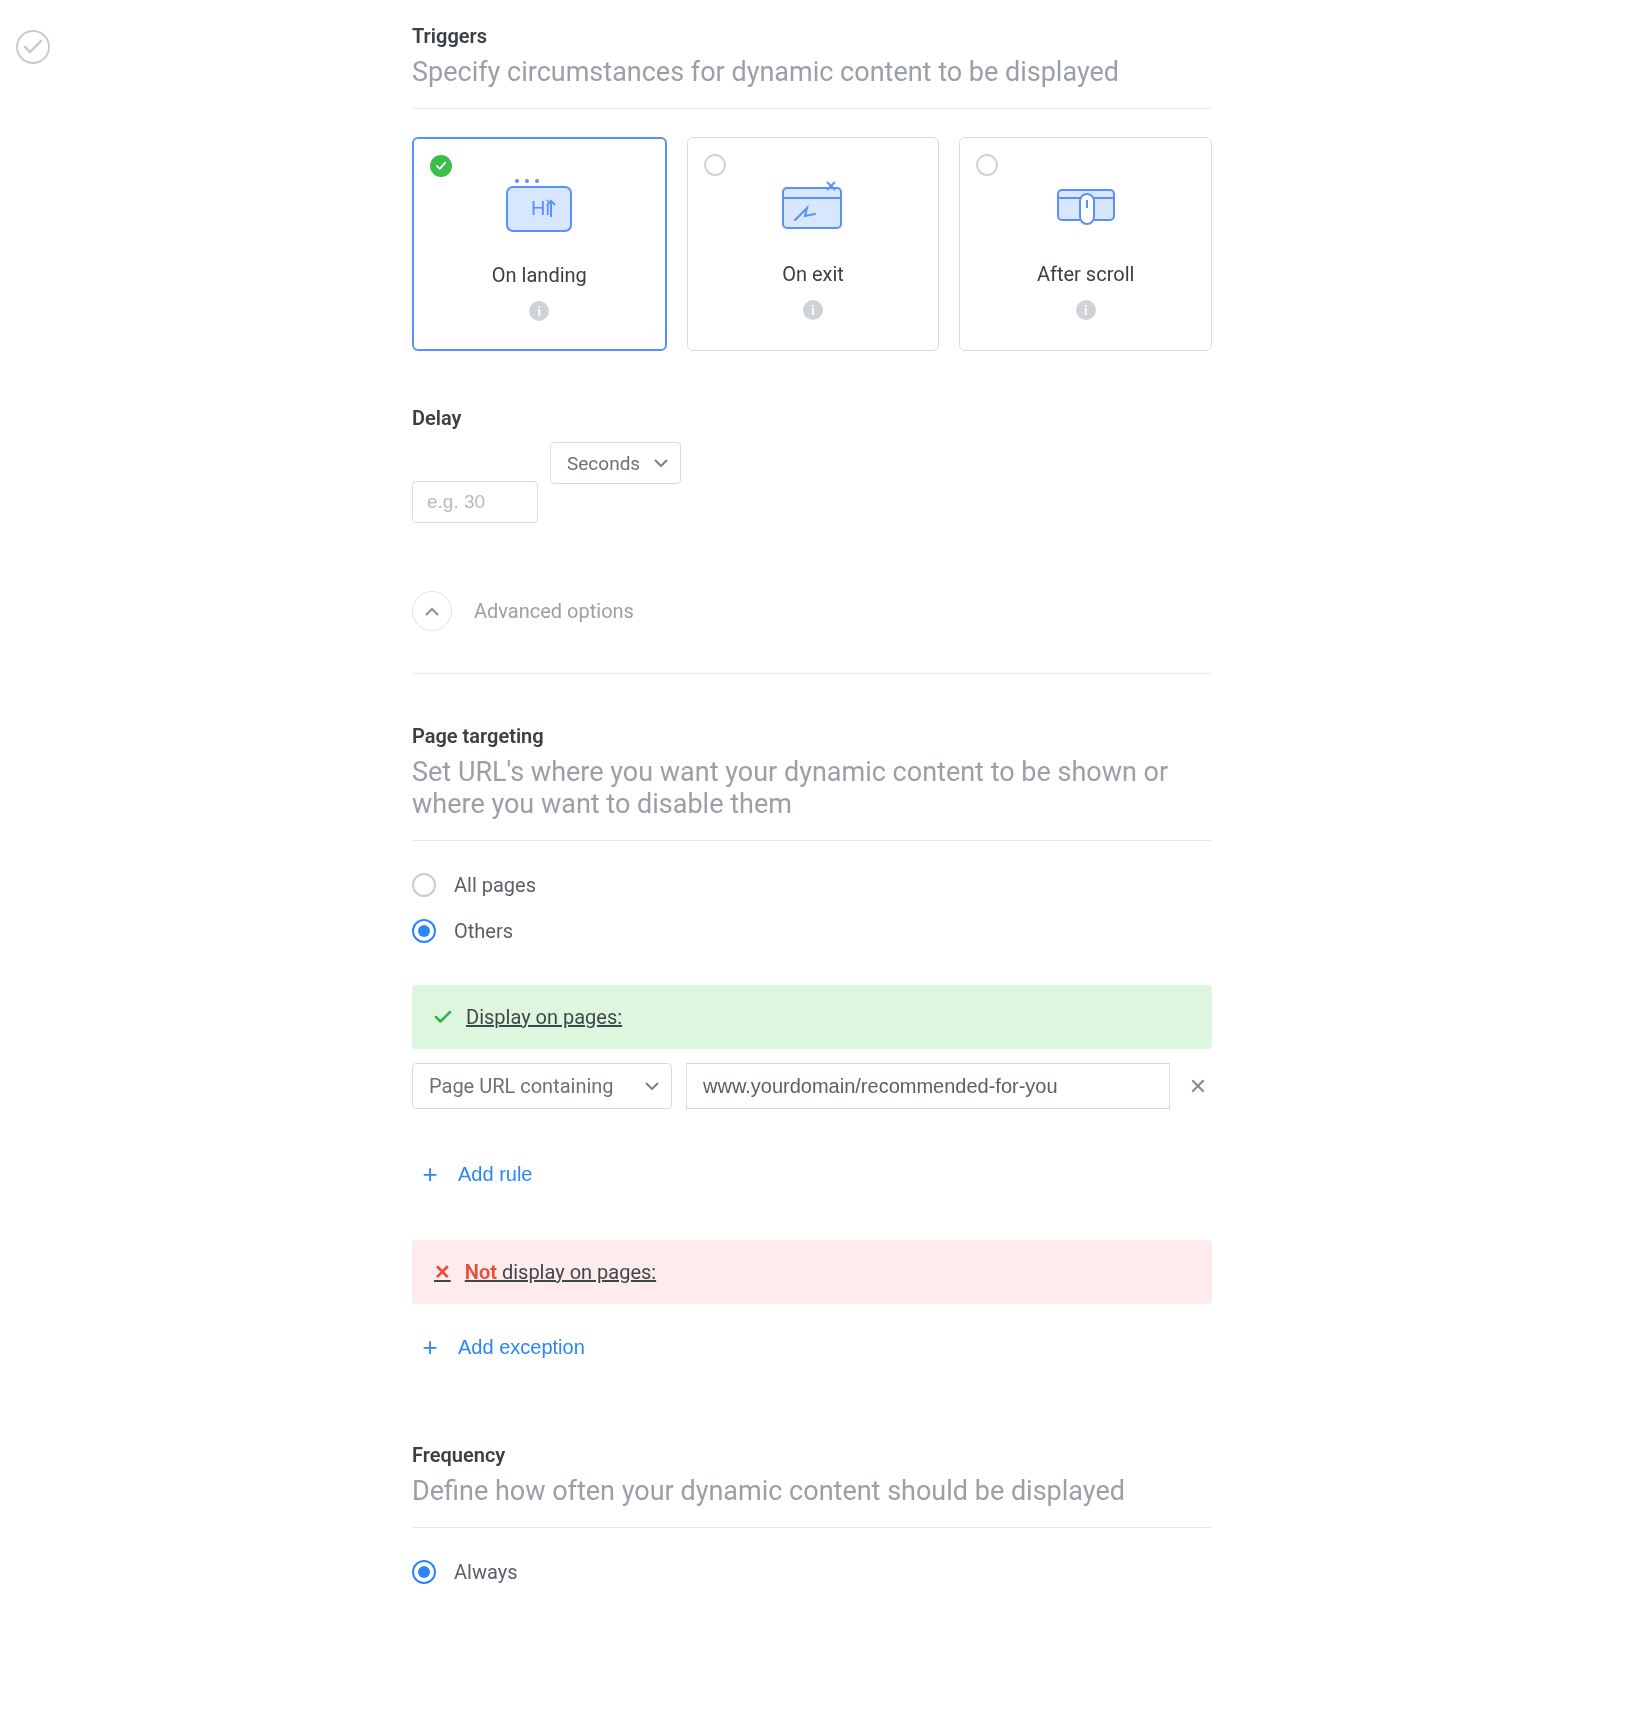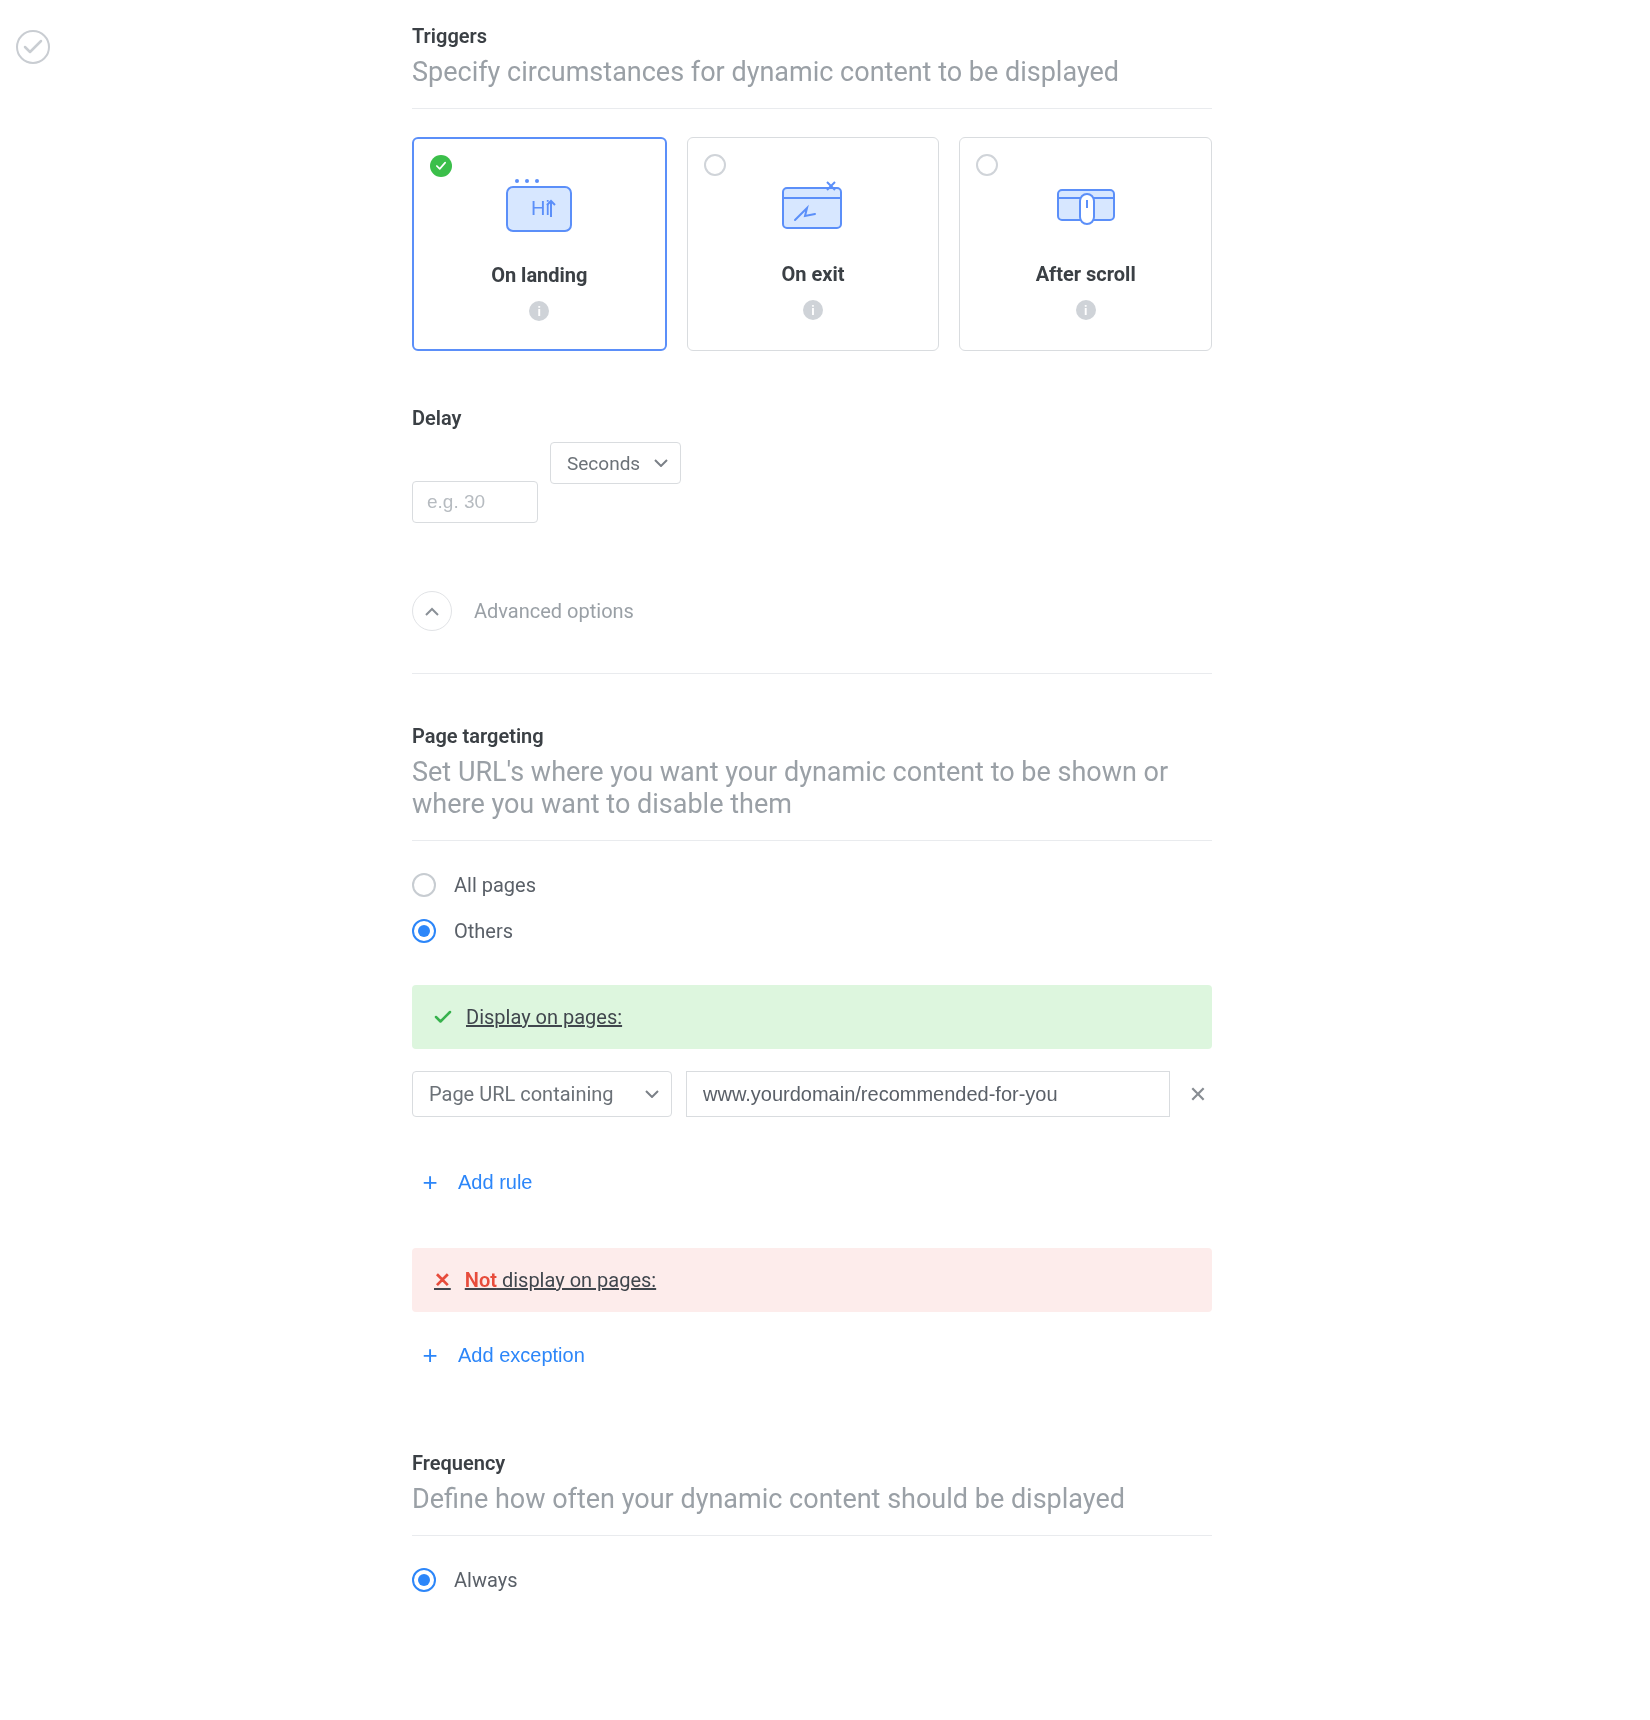--- a/index.html
+++ b/index.html
@@ -79,21 +79,21 @@
   }
   .card.selected .card-radio {
     background:#3bbf4a; border:none;
     display:flex; align-items:center; justify-content:center;
   }
   .card:not(.selected) .card-radio {
     border:2px solid #d0d4d9; background:#fff;
   }
   .card-radio svg { width:12px; height:10px; }
   .card-illus { width:76px; height:60px; margin-top:16px; margin-bottom:26px; }
-  .card-title { font-size:20px; color:#3b4045; font-weight:700; }
+  .card-title { font-size:20px; color:#3b4045; font-weight:400; }
   .card-info {
     width:20px; height:20px; border-radius:50%; background:#cfd3d8;
     color:#fff; display:flex; align-items:center; justify-content:center;
     font-size:13px; font-weight:700; margin-top:14px;
   }
 
   .delay-block { margin-top:55px; }
   .delay-label { font-size:20px; font-weight:600; color:#3b4045; }
   .delay-row { display:flex; gap:12px; margin-top:12px; }
   .delay-input {
@@ -141,21 +141,21 @@
   .radio-text { font-size:20px; color:#5a6068; }
 
   .banner { border-radius:4px; padding:20px 22px; display:flex; align-items:center; gap:14px; font-size:20px;text-decoration:underline; }
   .banner-green { background:#ddf6de; color:#40464d; margin-top:42px;}
   .banner-green .tick { color:#37b24d; }
   .banner-red   { background:#fdeceb; color:#40464d; margin-top:50px;}
   .banner-red .cross-x { color:#e74c3c; font-weight:700; }
   .not-text { color:#e74c3c; font-weight:600; }
 
   .rule-row {
-    display:flex; gap:14px; align-items:center; margin-top:22px;
+    display:flex; gap:14px; align-items:center; margin-top:14px;
   }
   .select-box {
     width:260px; height:46px; border:1px solid #d9dcdf; border-radius:4px;
     display:flex; align-items:center; padding:0 16px; position:relative;
     color:#6c7278; font-size:20px; cursor:pointer;
   }
   .rule-input {
     flex:1; height:46px; border:1px solid #d9dcdf; border-radius:0;
     padding:0 16px; font-size:20px; color:#5a6068;
   }

